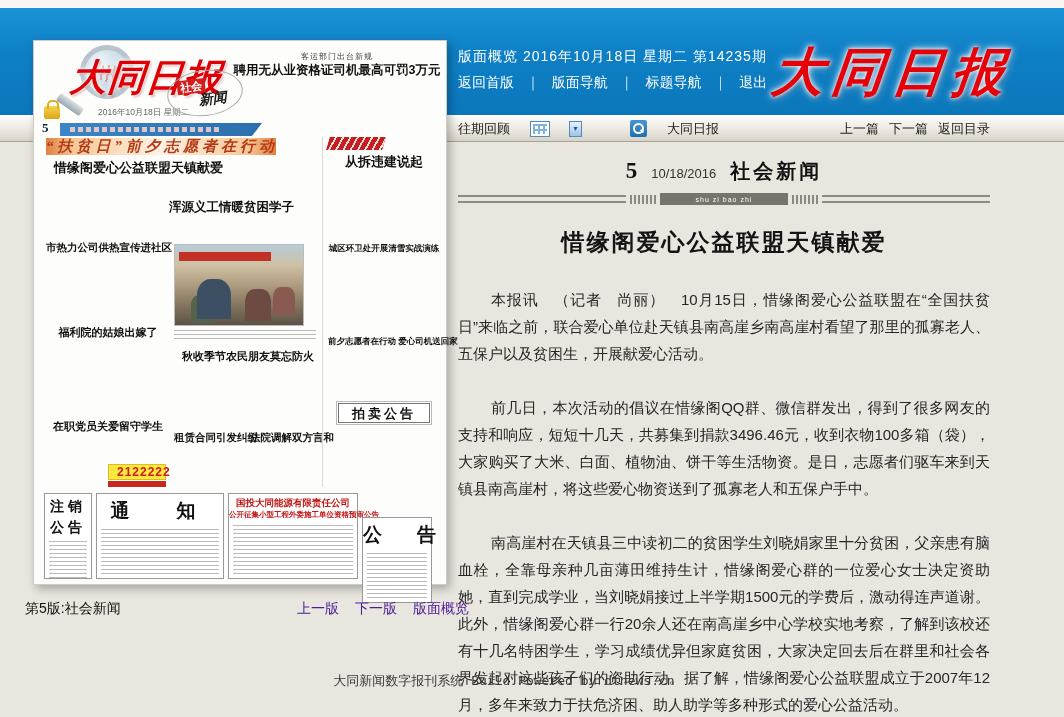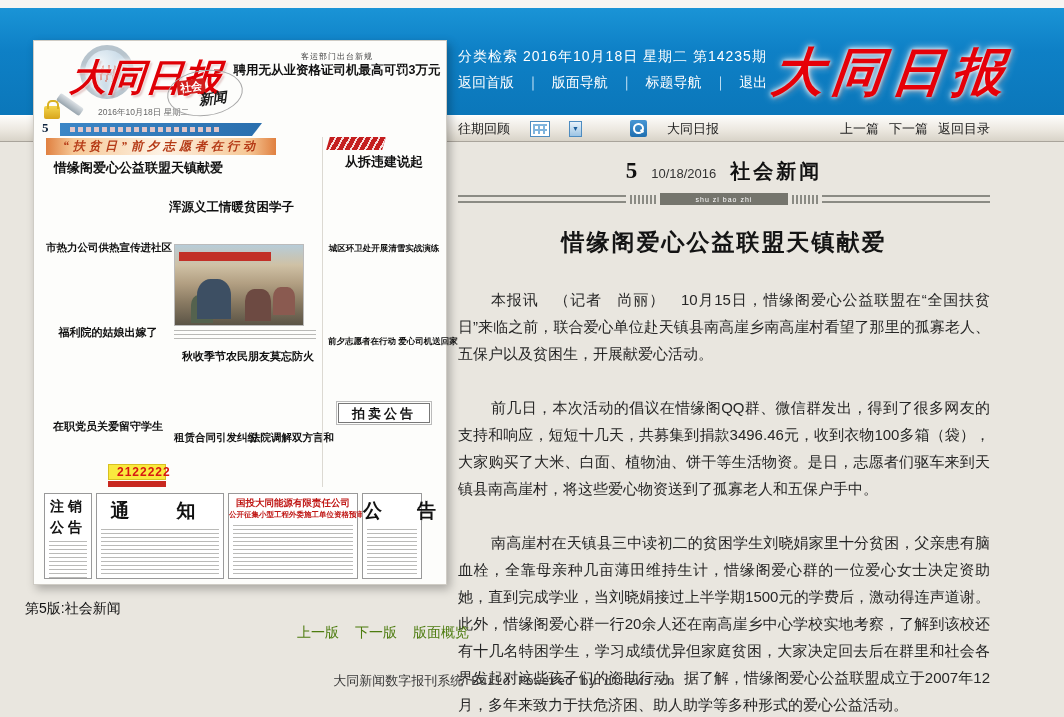--- a/index.html
+++ b/index.html
@@ -55,21 +55,21 @@
   .dv-line { flex:1; height:8px; border-top:2px solid #8b8b84; border-bottom:2px solid #8b8b84; }
   .dv-hatch { width:26px; height:9px; margin:0 4px;
     background: repeating-linear-gradient(90deg,#8b8b84 0 2px, transparent 2px 4px); }
   .dv-block { width:128px; height:12px; background:#75756d; color:#fff; font-size:7px; letter-spacing:1px;
     display:flex; align-items:center; justify-content:center; }
   .art-title { margin-top:22px; text-align:center; font-size:23px; font-weight:bold; color:#141414; letter-spacing:2px; }
   .art-body { margin-top:28px; font-size:15px; line-height:27px; color:#262626; text-align:justify; }
   .art-body p { text-indent:2.2em; margin-bottom:27px; }
   
   .bottom-label { position:absolute; left:25px; top:600px; font-size:14px; color:#111; }
-  .bottom-links { position:absolute; left:297px; top:624px; display:flex; gap:16px; font-size:14px; color:#4d7c0f; }
+  .bottom-links { position:absolute; left:297px; top:600px; display:flex; gap:16px; font-size:14px; color:#4c1d95; }
   .bottom-links span { cursor:pointer; }
   .footer { position:absolute; left:0; top:672px; width:1008px; text-align:center;
     font-family:"DejaVu Sans Mono","Liberation Mono",monospace; font-size:13px; color:#3a3a3a; }
   
   .thumb { position:absolute; left:33px; top:40px; width:414px; height:545px; background:#fdfdfb;
     border:1px solid #cfccc5; box-shadow:3px 4px 9px rgba(0,0,0,.28); cursor:pointer; }
   .thumb * { position:absolute; }
   
   .mag-logo { left:6px; top:2px; width:100px; height:78px; }
   .mag-lens { right:6px; top:2px; width:54px; height:54px; border-radius:50%; border:5px solid #b7c4cd;
@@ -101,21 +101,21 @@
   
   .pg5 { left:8px; top:79px; font-family:"Liberation Serif","DejaVu Serif",serif; font-size:13px; font-weight:bold; color:#10253f; }
   .stripe { left:26px; top:82px; width:202px; height:13px; background:linear-gradient(90deg,#3b86c6,#2a6fae);
     clip-path:polygon(0 0,100% 0,calc(100% - 10px) 100%,0 100%); }
   .stripe::before { content:""; position:absolute; left:10px; top:4px; width:150px; height:5px;
     background:repeating-linear-gradient(90deg,rgba(255,210,200,.85) 0 5px, transparent 5px 8px); }
   
   .banner { left:12px; top:97px; width:230px; height:17px; line-height:17px; text-align:center;
     background:linear-gradient(90deg,#e08040 0%,#f6c896 12%,#fdf2e4 50%,#f6c896 88%,#e08040 100%);
     color:#b53a16; font-family:"Liberation Serif","DejaVu Serif",serif; font-weight:bold; font-style:italic;
-    font-size:12px; letter-spacing:4px; white-space:nowrap; }
+    font-size:15px; letter-spacing:4px; white-space:nowrap; }
   .th-h { font-weight:bold; color:#111; text-align:center; white-space:nowrap; }
   .h-main { left:12px; top:118px; width:185px; font-size:13px; }
   .h-hunyuan { left:110px; top:158px; width:175px; font-size:12.5px; }
   .h-heating { left:12px; top:200px; width:124px; font-size:10.5px; }
   .h-welfare { left:12px; top:284px; width:124px; font-size:11px; }
   .h-harvest { left:140px; top:308px; width:148px; font-size:11px; }
   .h-party { left:12px; top:378px; width:124px; font-size:11px; }
   .h-lease { left:140px; top:390px; width:72px; font-size:10.5px; }
   .h-court { left:216px; top:390px; width:72px; font-size:10.5px; }
   .h-column { left:294px; top:112px; width:112px; font-size:13px; font-family:Liberation Sans, sans-serif; }
@@ -134,34 +134,34 @@
   .hotline { left:74px; top:423px; width:58px; height:16px; background:#f9e93e; border:1px solid #d8c020;
     color:#d81812; font-size:12px; font-weight:bold; text-align:center; line-height:14px; letter-spacing:1px;padding-left:8px; }
   .hotline-strip { left:74px; top:440px; width:58px; height:6px; background:#c82820; }
   .auction { left:304px; top:362px; width:92px; height:20px; border:1px solid #777; outline:1px solid #bbb; outline-offset:1px;
     font-size:13px; font-weight:bold; letter-spacing:3px; text-align:center; line-height:19px; color:#111; background:#fff; }
   
   .nbox { top:452px; height:86px; border:1px solid #999; background:#fff; }
   .n1 { left:10px; width:48px; }
   .n2 { left:62px; width:128px; }
   .n3 { left:194px; width:130px; }
-  .n4 { left:328px; width:60px; }
+  .n4 { left:328px; width:70px;margin-top:24px; }
   .n1 .t { position:static; display:block; text-align:center; font-size:14px; font-weight:bold; letter-spacing:4px; line-height:17px; margin-top:4px; color:#111;}
   .n2 .t, .n4 .t { position:static; display:block; text-align:center; font-size:19px; font-weight:bold; color:#111; margin-top:4px; white-space:nowrap; }
   .n3 .t1 { position:static; display:block; text-align:center; font-size:9.5px; font-weight:bold; color:#c01816; margin-top:3px; white-space:nowrap; }
   .n3 .t2 { position:static; display:block; text-align:center; font-size:7.5px; font-weight:bold; color:#c01816; white-space:nowrap; }
   .nfl { position:static !important; display:block; margin:5px 4px 0; }
 </style>
 </head>
 <body>
 
 <div class="top-strip" data-interactable="false"></div>
 
 <div class="blue-band" data-interactable="false">
-  <div class="issue-line" data-interactable="false">分类检索 2016年10月18日 星期二 第14235期</div>
+  <div class="issue-line" data-interactable="false">版面概览 2016年10月18日 星期二 第14235期</div>
   <div class="hdr-links" data-interactable="false">
     <a data-interactable="true">返回首版</a>
     <span class="hdr-sep" data-interactable="false">｜</span>
     <a data-interactable="true">版面导航</a>
     <span class="hdr-sep" data-interactable="false">｜</span>
     <a data-interactable="true">标题导航</a>
     <span class="hdr-sep" data-interactable="false">｜</span>
     <a data-interactable="true">退出</a>
   </div>
   <div class="brand-logo" data-interactable="false">大同日报</div>

